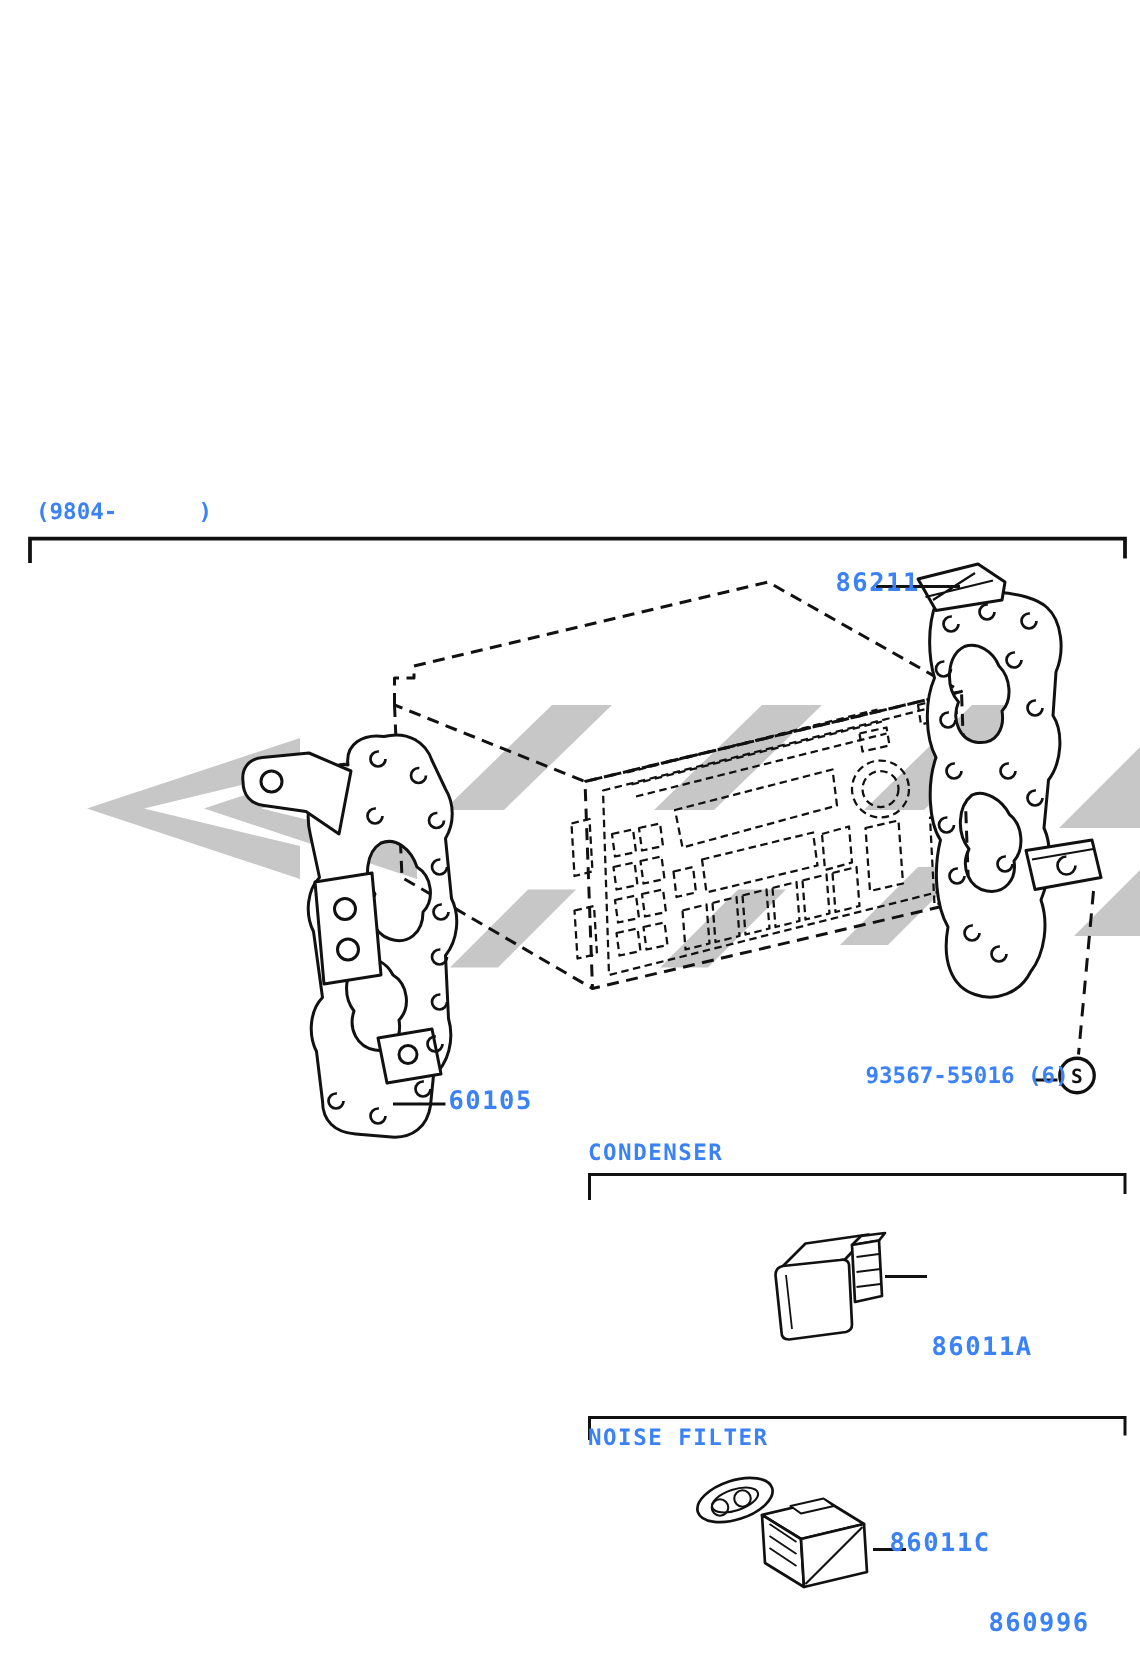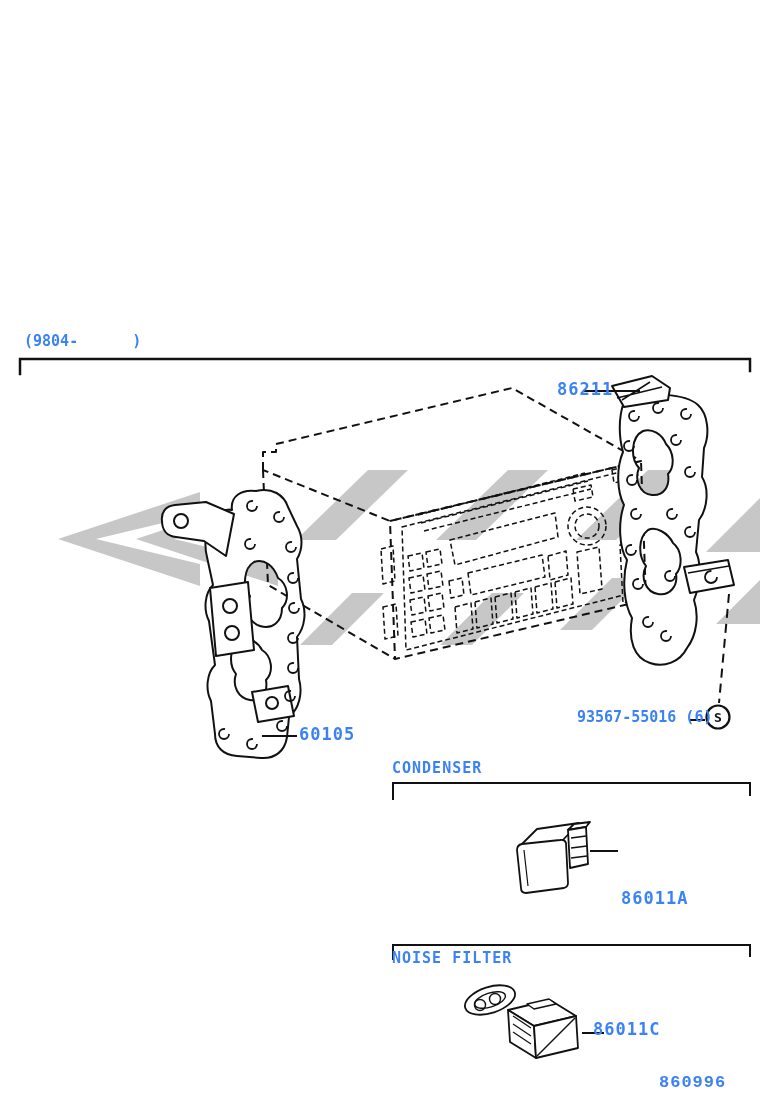--- a/index.html
+++ b/index.html
@@ -202,15 +202,15 @@
   <div class="lbl small" style="left:551px;top:710px;font-weight:bold;margin-left:26px;">93567-55016 (6)</div>
 
   <div class="lbl sec" style="left:392px;top:761px;">CONDENSER</div>
 
   <div class="lbl" style="left:621px;top:890px;">86011A</div>
 
   <div class="lbl sec" style="left:392px;top:923px;margin-top:28px;">NOISE FILTER</div>
 
   <div class="lbl" style="left:593px;top:1021px;">86011C</div>
 
-  <div class="lbl" style="left:659px;top:1074px;font-family:Liberation Mono, monospace;">860996</div>
+  <div class="lbl" style="left:659px;top:1074px;">860996</div>
 
 </div>
 
 </body></html>

